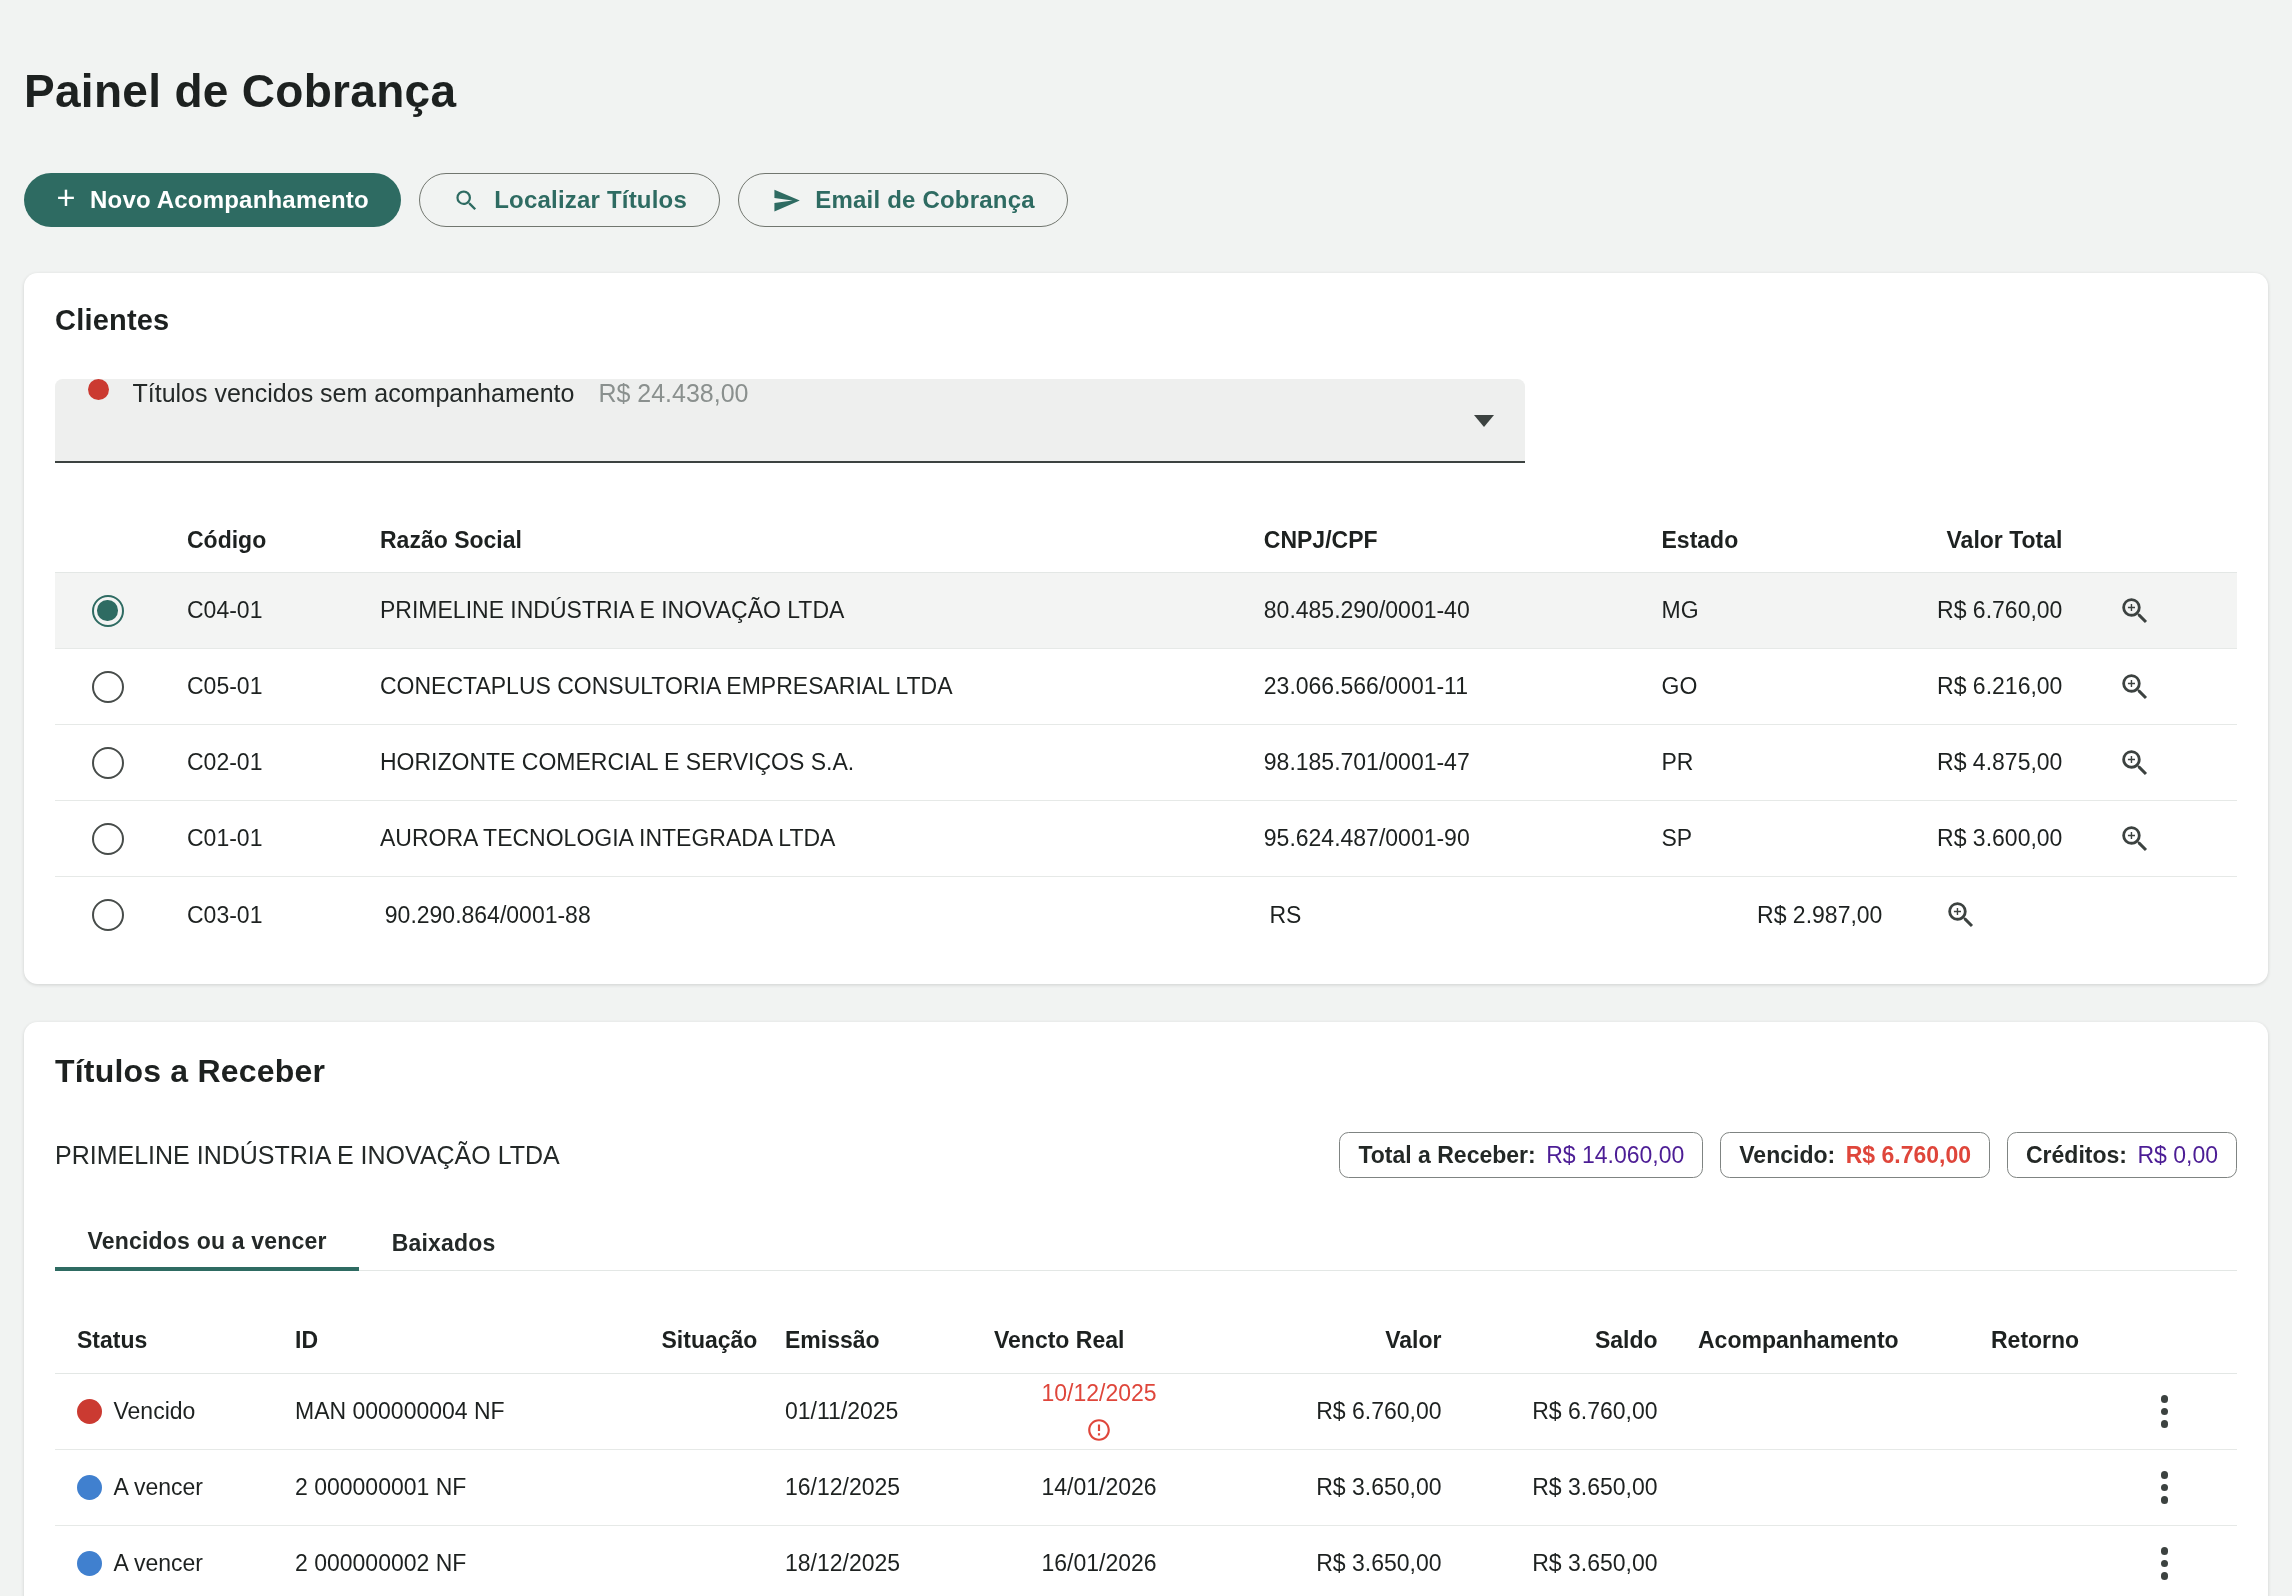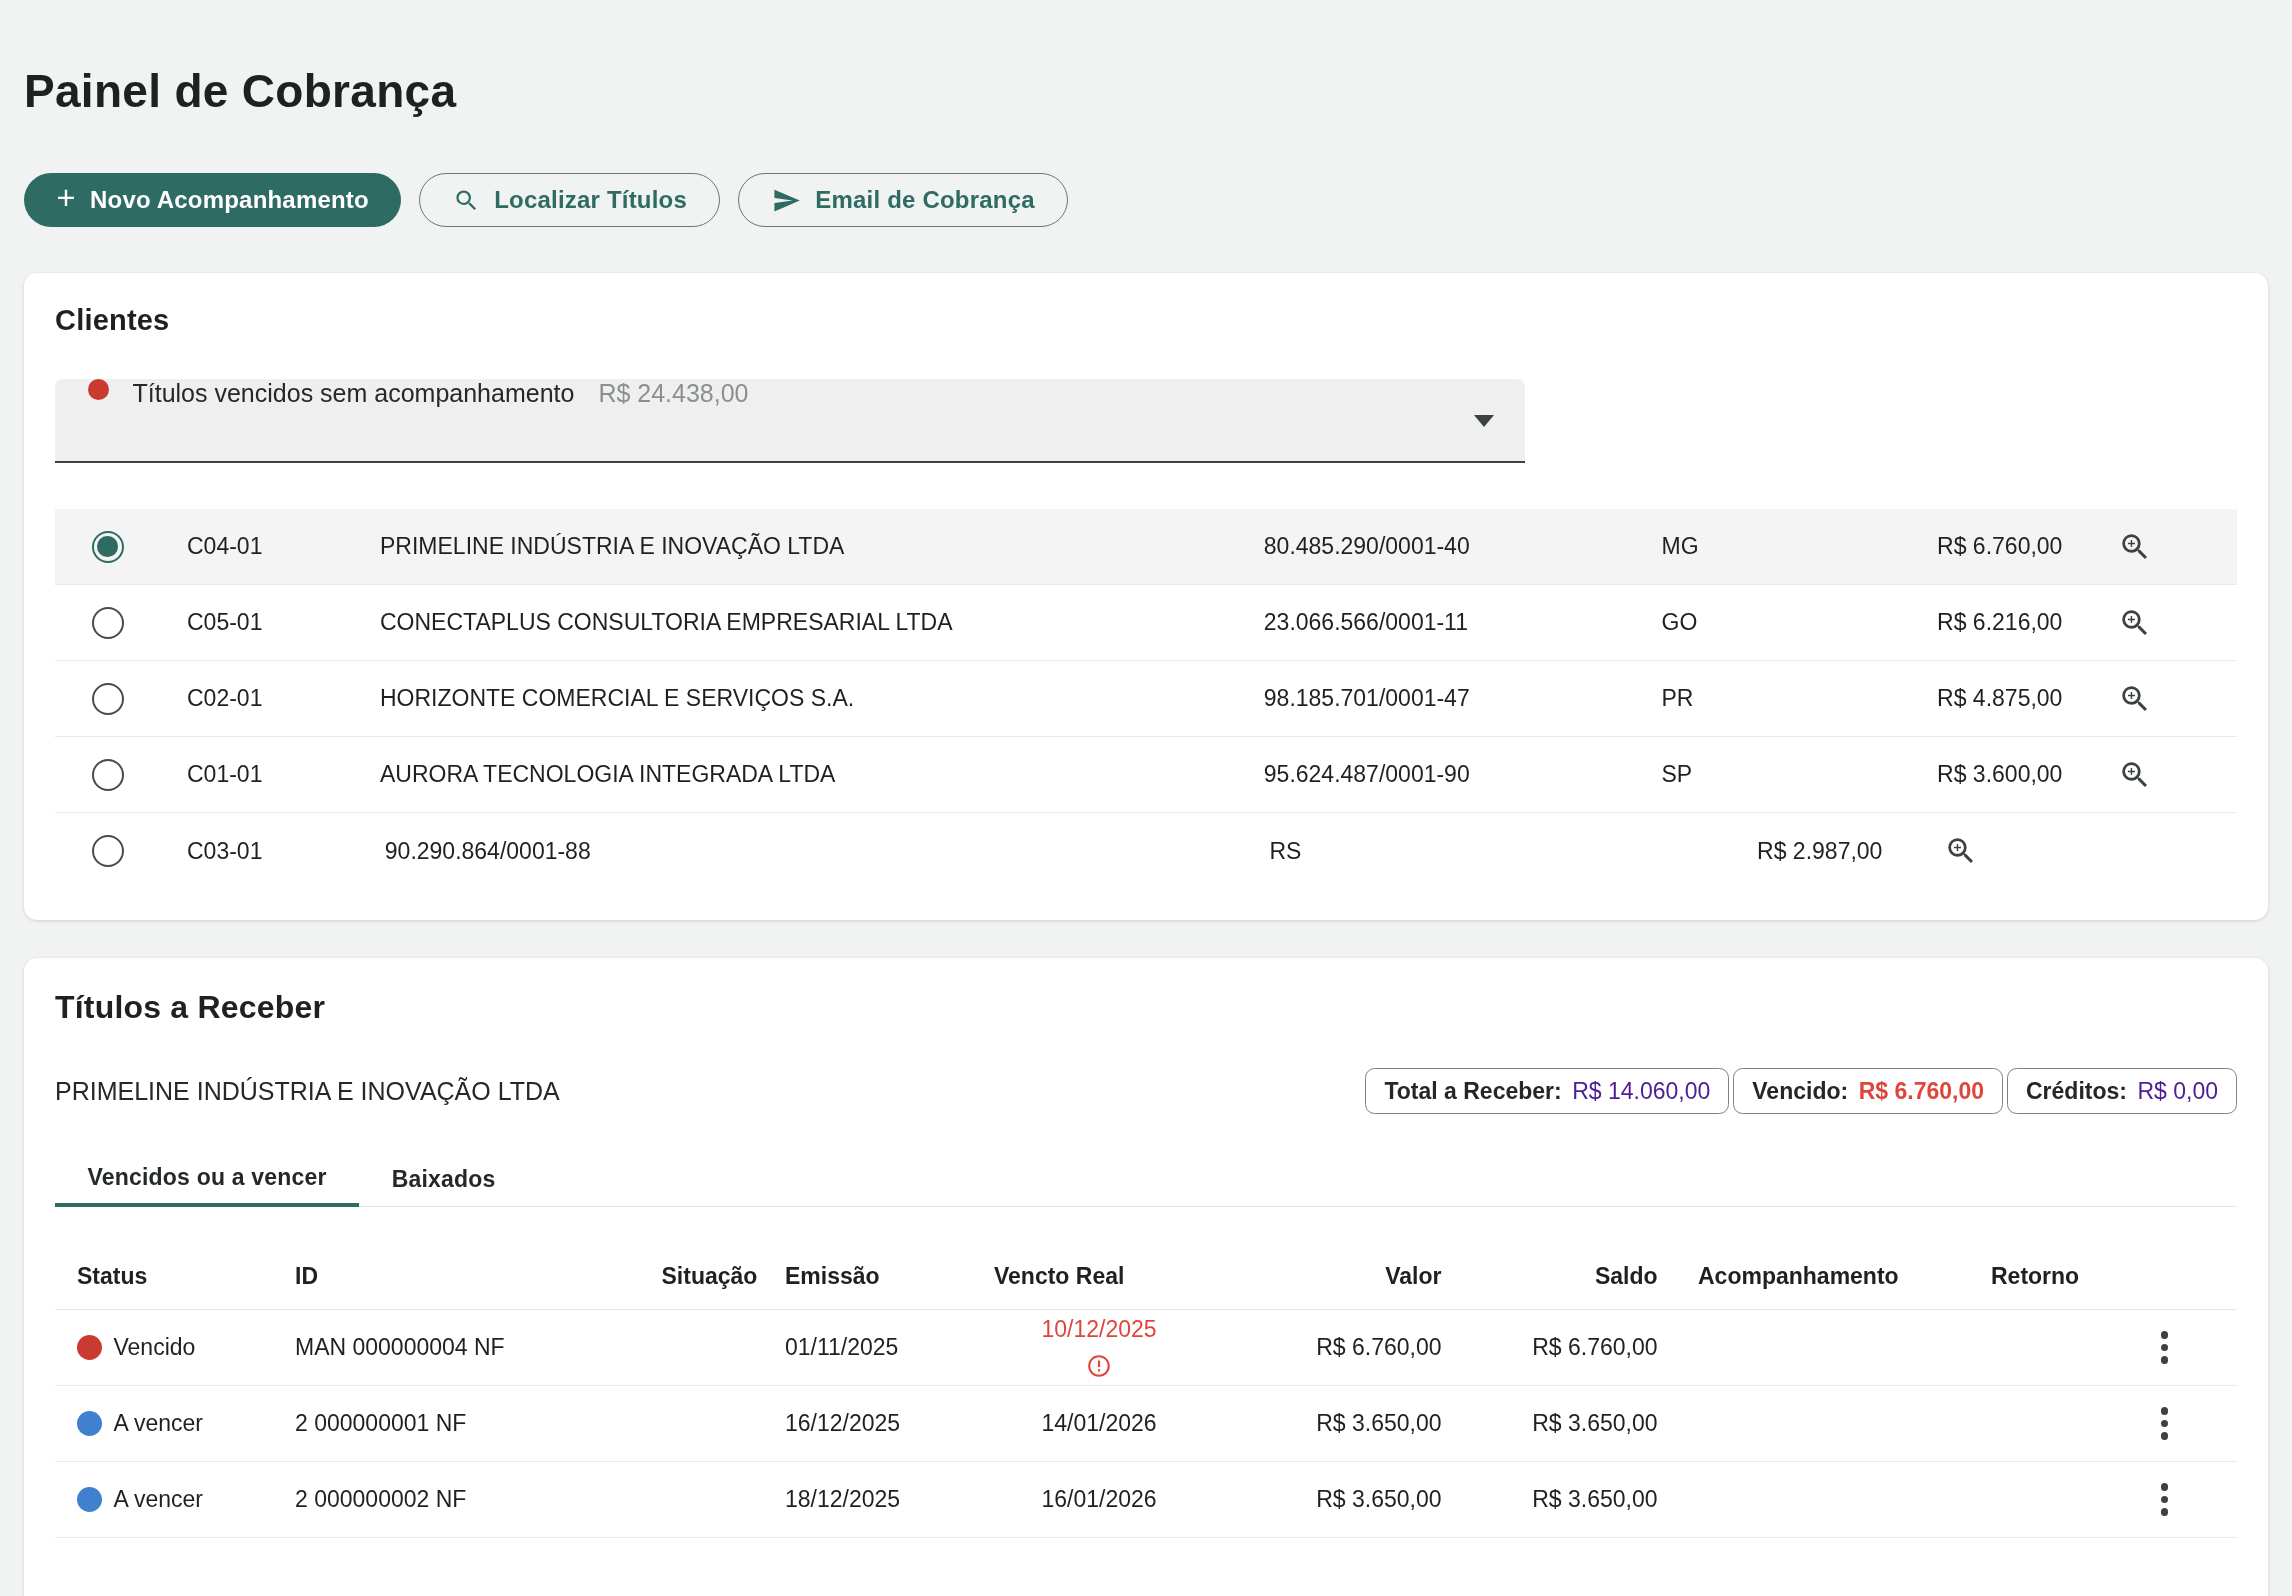--- a/index.html
+++ b/index.html
@@ -73,21 +73,21 @@
 
   .radio { width:32px; height:32px; border:2.9px solid #474c4a; border-radius:50%; position:relative; cursor:pointer; }
   .radio.checked { border-color:#2e6b62; }
   .radio.checked::after { content:""; position:absolute; inset:3.8px; background:#2e6b62; border-radius:50%; }
 
   .icon-btn { background:none; border:none; padding:0; cursor:pointer; display:flex; align-items:center; }
 
   
   .recv-row { display:flex; justify-content:space-between; align-items:center; margin-top:42px; }
   .client-name { font-size:25px; color:#242928; }
-  .badges { display:flex; gap:4px; }
+  .badges { display:flex; gap:17px; }
   .badge {
     height:46px; border:1.9px solid #7f8482; border-radius:9.6px; background:#fff;
     display:flex; align-items:center; gap:10.5px; padding:0 18px; font-size:23px; white-space:nowrap;
   }
   .badge .lbl { font-weight:700; color:#23282 6; color:#232826; }
   .badge .val { color:#4c1d95; }
   .badge .val.red { color:#df463b; font-weight:700; }
 
   
   .tabs { display:flex; margin-top:38px; border-bottom:1.9px solid #e3e7e5; height:55px; }
@@ -158,20 +158,29 @@
     <h2 class="section-title">Clientes</h2>
 
     <div class="filter-select">
       <span class="dot dot-red"></span>
       <span class="filter-label">Títulos vencidos sem acompanhamento</span>
       <span class="filter-value">R$ 24.438,00</span>
       <span class="caret-down"></span>
     </div>
 
     <div class="t1">
+      <div class="trh">
+        <div class="c1"></div>
+        <div class="c2">Código</div>
+        <div class="c3">Razão Social</div>
+        <div class="c4">CNPJ/CPF</div>
+        <div class="c5">Estado</div>
+        <div class="c6">Valor Total</div>
+        <div class="c7"></div>
+      </div>
 
       <div class="tr selected">
         <div class="c1">
             <span class="radio checked"></span>
           </div>
         <div class="c2">C04-01</div>
         <div class="c3">PRIMELINE INDÚSTRIA E INOVAÇÃO LTDA</div>
         <div class="c4">80.485.290/0001-40</div>
         <div class="c5">MG</div>
         <div class="c6">R$ 6.760,00</div>

